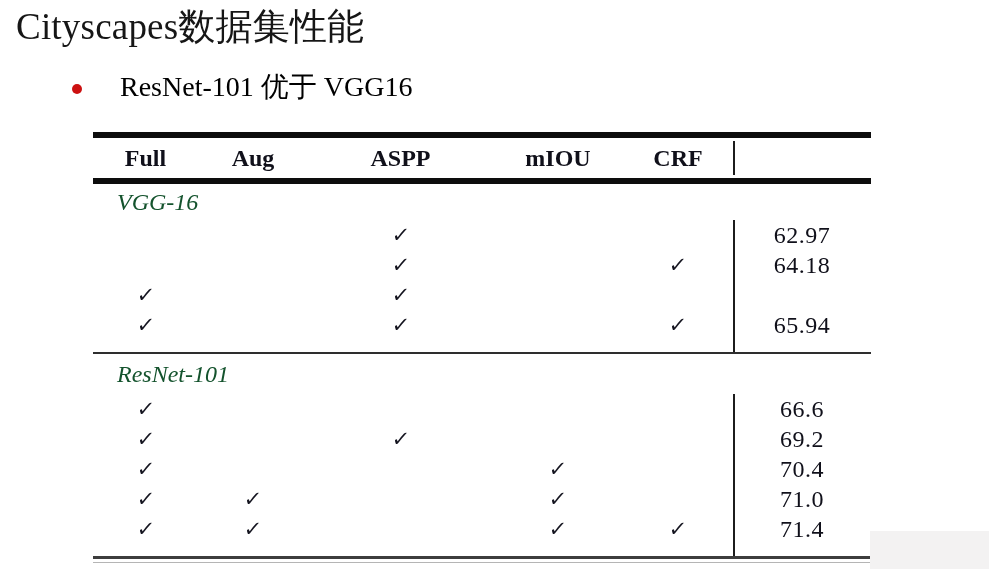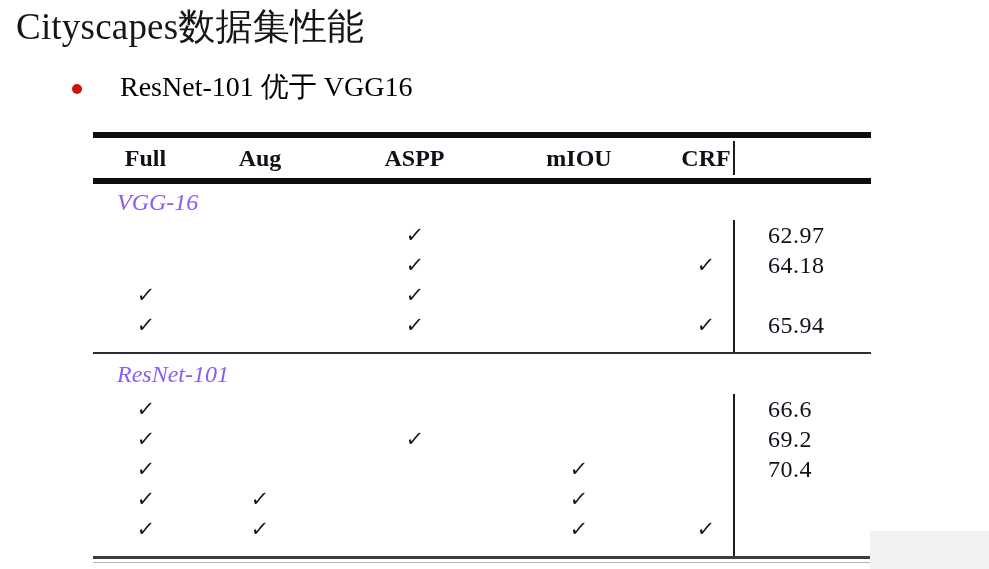--- a/index.html
+++ b/index.html
@@ -28,47 +28,46 @@
   }
   .rule-thick{height:6px;background:#0d0d0d;}
   .rule-thin{height:2px;background:#2e2e2e;}
   .rule-dark{height:3px;background:#3d3d3d;}
   .rule-gap{height:3px;background:transparent;}
   .rule-light{height:1px;background:#b5b5b5;}
   .trow{
     display:grid;
     grid-template-columns:105px 110px 185px 130px 110px 138px;
     align-items:center;
-    gap:7px;
   }
   .header-row{height:40px;position:relative;}
   .header-row .cell{
     text-align:center;font-weight:bold;font-size:24px;color:#10101a;
   }
   .header-row::after{
     content:'';position:absolute;left:640px;top:3px;bottom:3px;width:2px;background:#1c1c1c;
   }
   .section-label{
     height:36px;display:flex;align-items:center;
-    padding-left:24px;font-style:italic;font-size:24px;color:#8b5cf6;
+    padding-left:24px;font-style:italic;font-size:24px;color:#14532d;
   }
   .section-resnet .section-label{height:40px;}
   .rows-block{position:relative;padding-bottom:12px;}
   .rows-block::after{
     content:'';position:absolute;left:640px;top:0;bottom:0;width:2px;background:#1c1c1c;
   }
   .data-row{height:30px;}
   .check-cell{text-align:center;}
   .check-glyph{
     font-family:"DejaVu Sans",sans-serif;
     font-size:21px;color:#14141f;line-height:1;
     display:inline-block;transform:skewX(-6deg);
   }
   .miou-cell{
-    font-size:24px;color:#10101a;letter-spacing:0.5px;
+    text-align:center;font-size:24px;color:#10101a;letter-spacing:0.5px;
   }
   
   .corner-shade{
     position:absolute;right:0;bottom:0;width:119px;height:38px;background:#f3f2f2;
   }
 </style>
 </head>
 <body>
 
 <h1 class="slide-title" style="margin:0;font-weight:normal;">Cityscapes数据集性能</h1>
@@ -152,27 +151,29 @@
             <div class="check-cell"><span class="check-glyph">✓</span></div>
             <div class="check-cell"></div>
             <div class="miou-cell">70.4</div>
           </div>
           <div class="trow data-row">
             <div class="check-cell"><span class="check-glyph">✓</span></div>
             <div class="check-cell"><span class="check-glyph">✓</span></div>
             <div class="check-cell"></div>
             <div class="check-cell"><span class="check-glyph">✓</span></div>
             <div class="check-cell"></div>
+            <div class="miou-cell">71.0</div>
           </div>
           <div class="trow data-row">
             <div class="check-cell"><span class="check-glyph">✓</span></div>
             <div class="check-cell"><span class="check-glyph">✓</span></div>
             <div class="check-cell"></div>
             <div class="check-cell"><span class="check-glyph">✓</span></div>
             <div class="check-cell"><span class="check-glyph">✓</span></div>
+            <div class="miou-cell">71.4</div>
           </div>
         </div>
       </div>
     </div>
   <div class="rule-dark"></div>
   <div class="rule-gap"></div>
   <div class="rule-light"></div>
 </div>
 
 <div class="corner-shade"></div>

